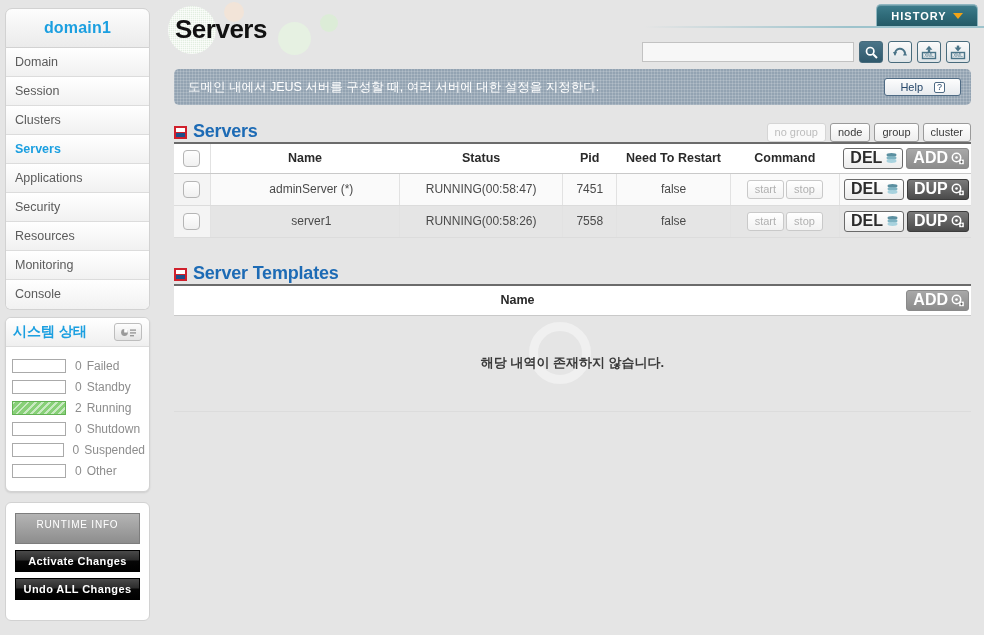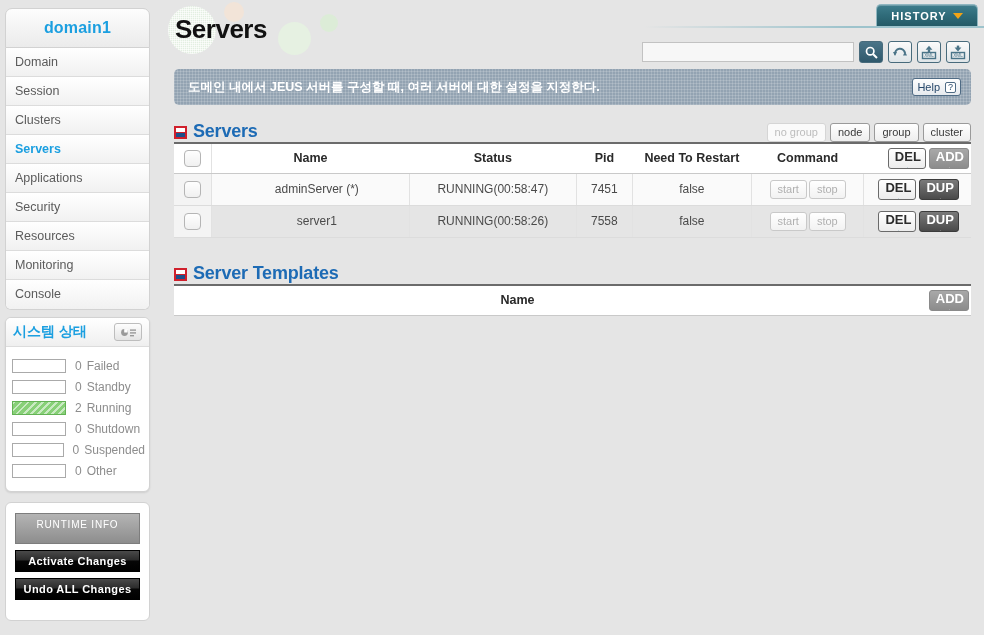--- a/index.html
+++ b/index.html
@@ -172,26 +172,26 @@
   #banner {
     position: absolute; left: 14px; top: 69px;
     width: 797px; height: 36px;
     border-radius: 5px;
     background-color: #93a3b2;
     background-image:
       repeating-linear-gradient(0deg, rgba(255,255,255,.16) 0 1px, rgba(255,255,255,0) 1px 3px),
       repeating-linear-gradient(90deg, rgba(255,255,255,.16) 0 1px, rgba(255,255,255,0) 1px 3px);
     display: flex; align-items: center; padding: 0 10px 0 14px;
   }
-  #banner-text { flex: 1; color: #ffffff; font-size: 12.5px; font-weight: bold; }
+  #banner-text { flex: 1; color: #ffffff; font-size: 12.5px; font-weight: normal; }
   #help-btn {
-    height: 18px; padding: 0 4px;
+    height: 18px; padding: 0 15px;
     border: 1px solid #4f6b84; border-radius: 3px;
     background: linear-gradient(#fdfdfd, #e6eaee);
-    display: flex; align-items: center; gap: 5px; cursor: pointer;
+    display: flex; align-items: center; gap: 11px; cursor: pointer;
   }
   #help-label { font-size: 11px; color: #27486a; }
   .q-box {
     width: 11px; height: 11px; border: 1px solid #4f6b84; border-radius: 2px;
     font-size: 9px; line-height: 9px; text-align: center; color: #27486a; background:#fff;
   }
 
   
   .section { position: absolute; left: 14px; width: 797px; }
   .section-head { display: flex; align-items: flex-end; height: 26px; }
@@ -256,22 +256,22 @@
   .mini-btn {
     display: inline-flex; align-items: center; justify-content: center;
     height: 19px; padding: 0 7px; margin: 0 1px;
     border: 1px solid #c9c9c9; border-radius: 3px;
     background: linear-gradient(#ffffff, #f2f2f2);
     font-size: 11px; color: #b0b0b0; cursor: default;
   }
   .act-btn {
     display: inline-flex; align-items: center; gap: 3px;
     height: 21px; padding: 0 4px 0 6px; margin-left: 3px;
-    border-radius: 3px; font-size: 13px; font-weight: bold;
-    cursor: pointer; vertical-align: middle; flex-direction: column;
+    border-radius: 3px; font-size: 16px; font-weight: bold;
+    cursor: pointer; vertical-align: middle;
   }
   .act-btn.del {
     border: 1px solid #6a6a6a;
     background: linear-gradient(#ffffff, #ececec);
     color: #2c2c2c;
   }
   .act-btn.dark {
     border: 1px solid #3c3c3c;
     background: linear-gradient(#7a7a7a, #4a4a4a);
     color: #ffffff;
@@ -541,16 +541,20 @@
                     <circle cx="5.5" cy="5.5" r="4.2" fill="none" stroke="#ffffff" stroke-width="1.5"></circle>
                     <circle cx="5.5" cy="5.5" r="1.3" fill="#ffffff"></circle>
                     <rect x="8.2" y="7.6" width="4.6" height="4.6" fill="#ffffff"></rect>
                     <rect x="10" y="8.6" width="1" height="2.6" fill="#666"></rect>
                     <rect x="9.2" y="9.4" width="2.6" height="1" fill="#666"></rect>
                   </svg>
                 </span></th>
           </tr>
         </thead>
       </table>
+      <div id="templates-empty">
+        <div id="empty-watermark"></div>
+        <span id="empty-text">해당 내역이 존재하지 않습니다.</span>
+      </div>
     </div>
 
   </div>
 </div>
 
 </body></html>

